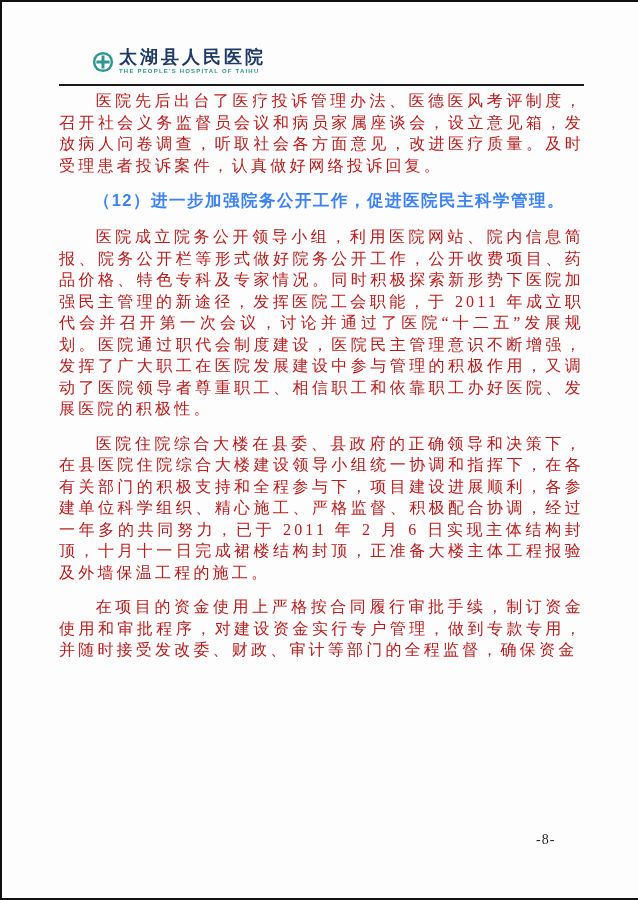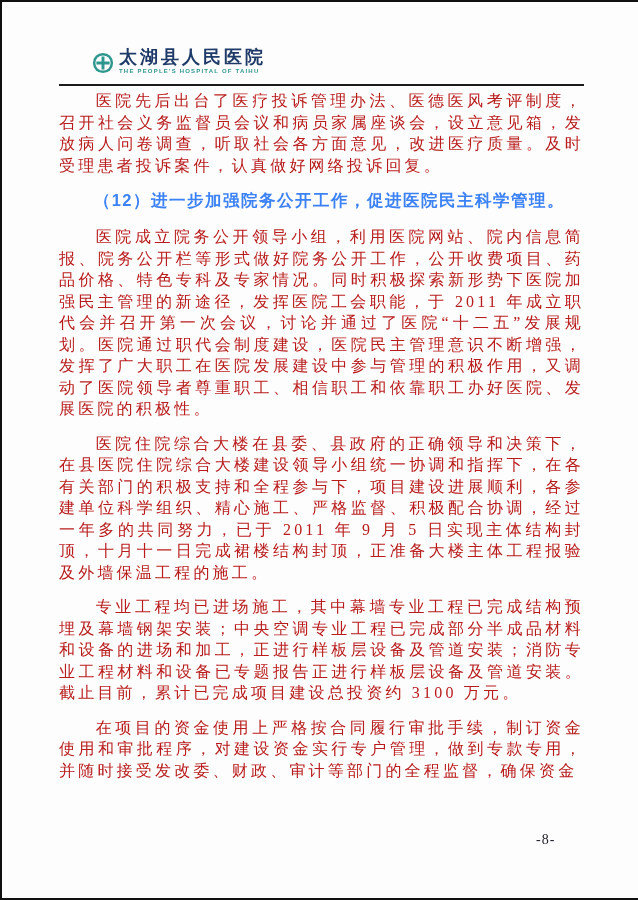--- a/index.html
+++ b/index.html
@@ -24,21 +24,21 @@
     position: absolute;
     top: 44px;
     left: 57px;
     width: 525px;
     height: 40px;
     border-bottom: 2px solid #1b1b1b;
     box-sizing: border-box;
   }
   .logo-row {
     display: flex;
-    align-items: flex-end;
+    align-items: center;
     gap: 5px;
     margin-left: 33px;
     margin-top: 2px;
   }
   .logo-badge {
     width: 22px;
     height: 22px;
     flex: 0 0 auto;
     margin-top: 2px;
   }
@@ -121,20 +121,19 @@
         <span class="hospital-name">太湖县人民医院</span>
         <span class="hospital-name-en">THE PEOPLE'S HOSPITAL OF TAIHU</span>
       </span>
     </div>
   </div>
 
   <div class="content">
     <p class="body-para">医院先后出台了医疗投诉管理办法、医德医风考评制度，召开社会义务监督员会议和病员家属座谈会，设立意见箱，发放病人问卷调查，听取社会各方面意见，改进医疗质量。及时受理患者投诉案件，认真做好网络投诉回复。</p>
     <h2 class="doc-heading">（12）进一步加强院务公开工作，促进医院民主科学管理。</h2>
     <p class="body-para">医院成立院务公开领导小组，利用医院网站、院内信息简报、院务公开栏等形式做好院务公开工作，公开收费项目、药品价格、特色专科及专家情况。同时积极探索新形势下医院加强民主管理的新途径，发挥医院工会职能，于 2011 年成立职代会并召开第一次会议，讨论并通过了医院“十二五”发展规划。医院通过职代会制度建设，医院民主管理意识不断增强，发挥了广大职工在医院发展建设中参与管理的积极作用，又调动了医院领导者尊重职工、相信职工和依靠职工办好医院、发展医院的积极性。</p>
-    <p class="body-para">医院住院综合大楼在县委、县政府的正确领导和决策下，在县医院住院综合大楼建设领导小组统一协调和指挥下，在各有关部门的积极支持和全程参与下，项目建设进展顺利，各参建单位科学组织、精心施工、严格监督、积极配合协调，经过一年多的共同努力，已于 2011 年 9 月 5 日实现主体结构封顶，十月十一日完成裙楼结构封顶，正准备大楼主体工程报验及外墙保温工程的施工。</p>
-    <p class="body-para">专业工程均已进场施工，其中幕墙专业工程已完成结构预埋及幕墙钢架安装；中央空调专业工程已完成部分半成品材料和设备的进场和加工，正进行样板层设备及管道安装；消防专业工程材料和设备已专题报告正进行样板层设备及管道安装。截止目前，累计已完成项目建设总投资约 3100 万元。</p>
+    <p class="body-para">医院住院综合大楼在县委、县政府的正确领导和决策下，在县医院住院综合大楼建设领导小组统一协调和指挥下，在各有关部门的积极支持和全程参与下，项目建设进展顺利，各参建单位科学组织、精心施工、严格监督、积极配合协调，经过一年多的共同努力，已于 2011 年 2 月 6 日实现主体结构封顶，十月十一日完成裙楼结构封顶，正准备大楼主体工程报验及外墙保温工程的施工。</p>
     <p class="body-para">在项目的资金使用上严格按合同履行审批手续，制订资金使用和审批程序，对建设资金实行专户管理，做到专款专用，并随时接受发改委、财政、审计等部门的全程监督，确保资金</p>
   </div>
 
   <div class="page-number">-8-</div>
 
 </div>
 
 </body></html>

